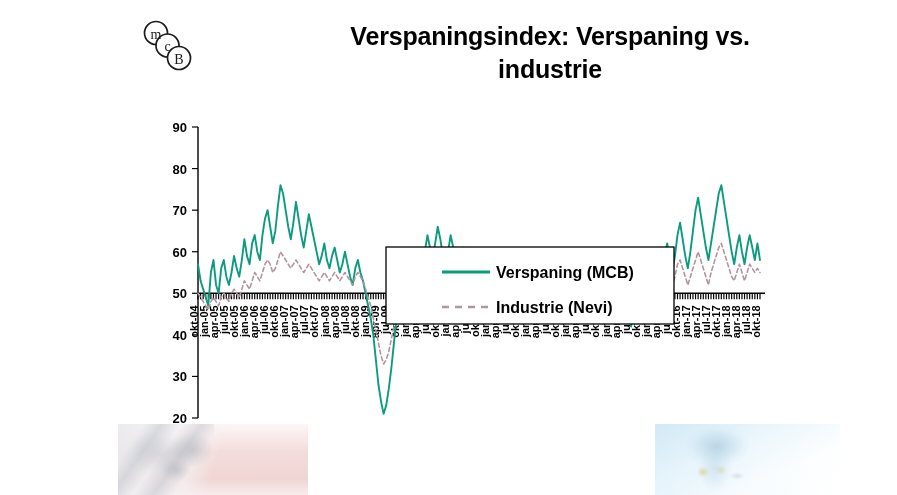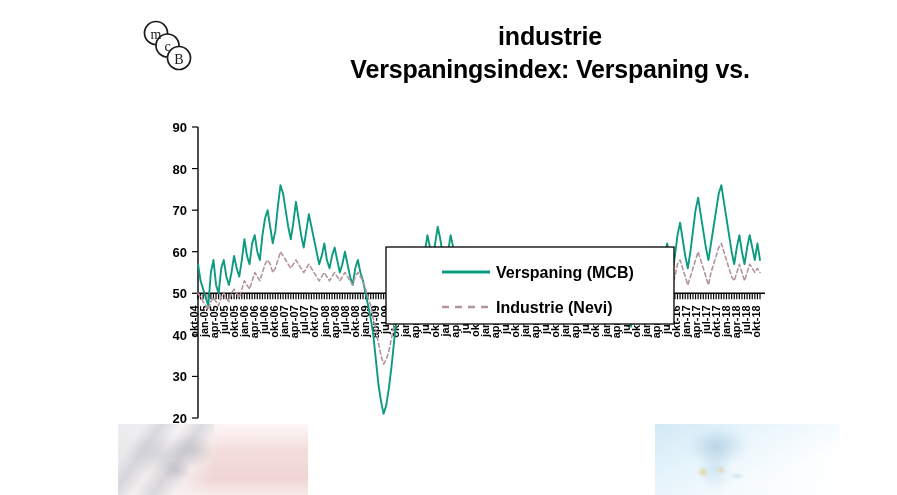--- a/index.html
+++ b/index.html
@@ -74,22 +74,22 @@
       <circle cx="16" cy="15" r="11.5" fill="#ffffff" stroke="#1a1a1a" stroke-width="1.7"></circle>
       <circle cx="27.5" cy="27.5" r="11.5" fill="#ffffff" stroke="#1a1a1a" stroke-width="1.7"></circle>
       <circle cx="39" cy="40" r="11.5" fill="#ffffff" stroke="#1a1a1a" stroke-width="1.7"></circle>
       <text x="16" y="20.5" text-anchor="middle" font-family="Liberation Serif, serif" font-size="14" fill="#1a1a1a">m</text>
       <text x="27.5" y="33" text-anchor="middle" font-family="Liberation Serif, serif" font-size="14" fill="#1a1a1a">c</text>
       <text x="39" y="45.5" text-anchor="middle" font-family="Liberation Serif, serif" font-size="14" fill="#1a1a1a">B</text>
     </svg>
   </div>
 
   <div id="title">
+    <div>Verspaningsindex: Verspaning vs.</div>
     <div>industrie</div>
-    <div>Verspaningsindex: Verspaning vs.</div>
   </div>
 
   <div id="chart-wrap">
     <svg id="chart" width="897" height="340" viewBox="0 0 897 340">
       <g id="g-yaxis">
           <line x1="198" y1="27" x2="198" y2="318" class="axis-line"></line>
           <line x1="192" y1="318" x2="198" y2="318" class="tick-line"></line>
           <text x="187" y="323" class="ytick-label" text-anchor="end">20</text>
           <line x1="192" y1="276.42857142857144" x2="198" y2="276.42857142857144" class="tick-line"></line>
           <text x="187" y="281.42857142857144" class="ytick-label" text-anchor="end">30</text>

